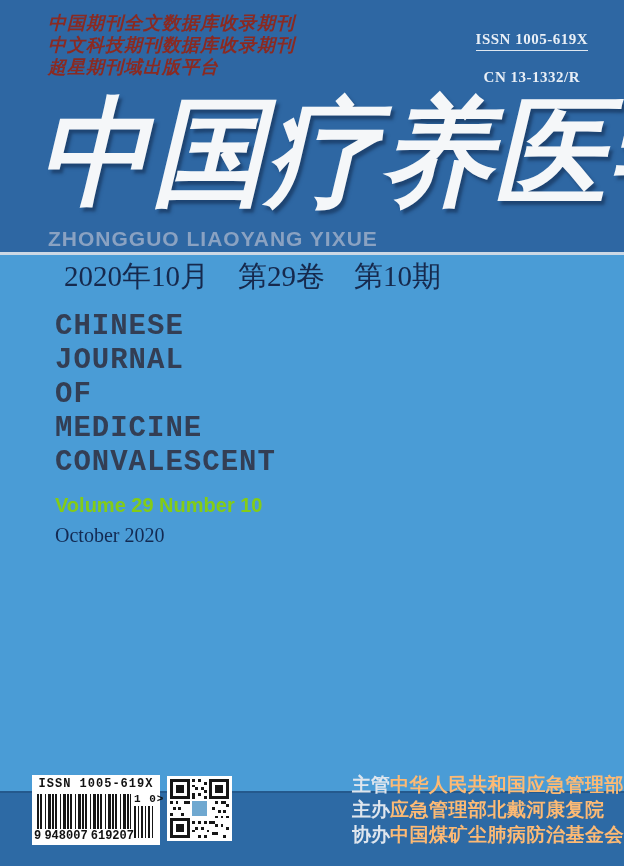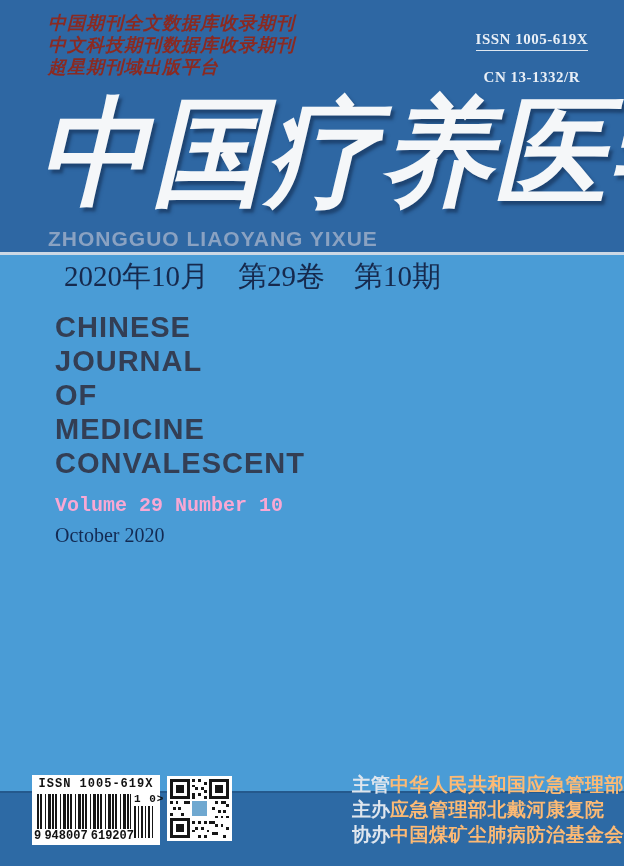--- a/index.html
+++ b/index.html
@@ -87,32 +87,32 @@
     font-family: "Liberation Serif", serif;
     font-weight: 400;
     font-size: 29px;
     color: #16294d;
     white-space: nowrap;
     margin-left: 16px;
   }
   
   .title-en {
     position: absolute; left: 55px; top: 310px;
-    font-family: Liberation Sans, sans-serif;
+    font-family: Liberation Mono, monospace;
     font-weight: 700;
     font-size: 29px;
     line-height: 34px;
     letter-spacing: 1px;
     color: #333e54;
   }
   .volume-line {
     position: absolute; left: 55px; top: 494px;
-    font-family: Liberation Mono, monospace;
+    font-family: Liberation Sans, sans-serif;
     font-weight: 700; font-size: 20px;
-    color: #f9a8d4;
+    color: #84cc16;
   }
   .date-line {
     position: absolute; left: 55px; top: 524px;
     font-family: "Liberation Serif", serif;
     font-weight: 400; font-size: 20px;
     color: #132a52;
   }
   
   .barcode-box {
     position: absolute; left: 32px; top: 775px; width: 128px; height: 70px;

